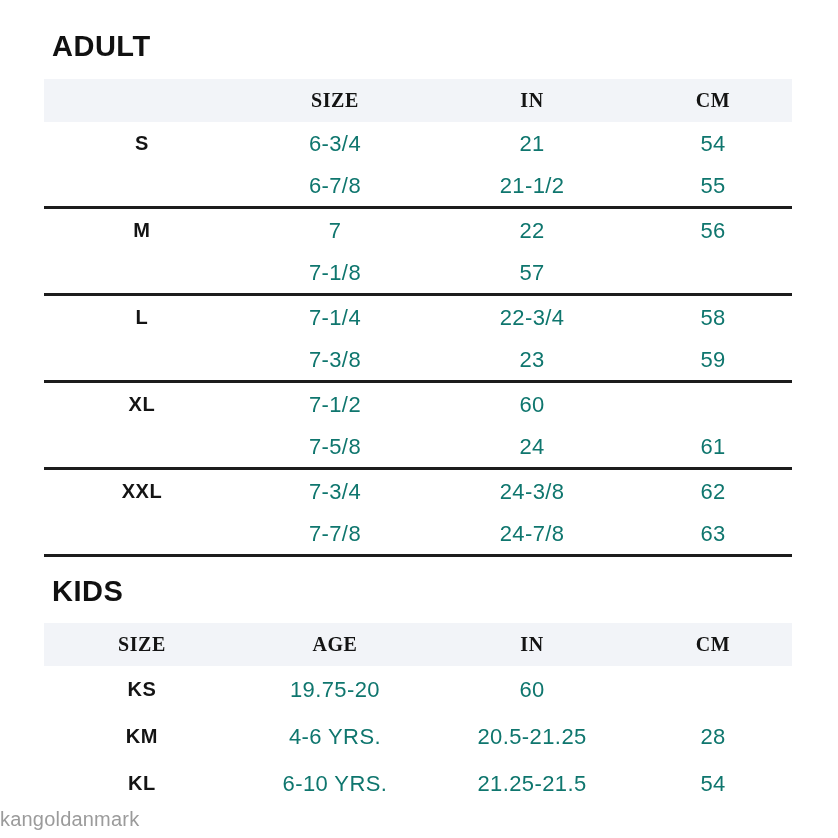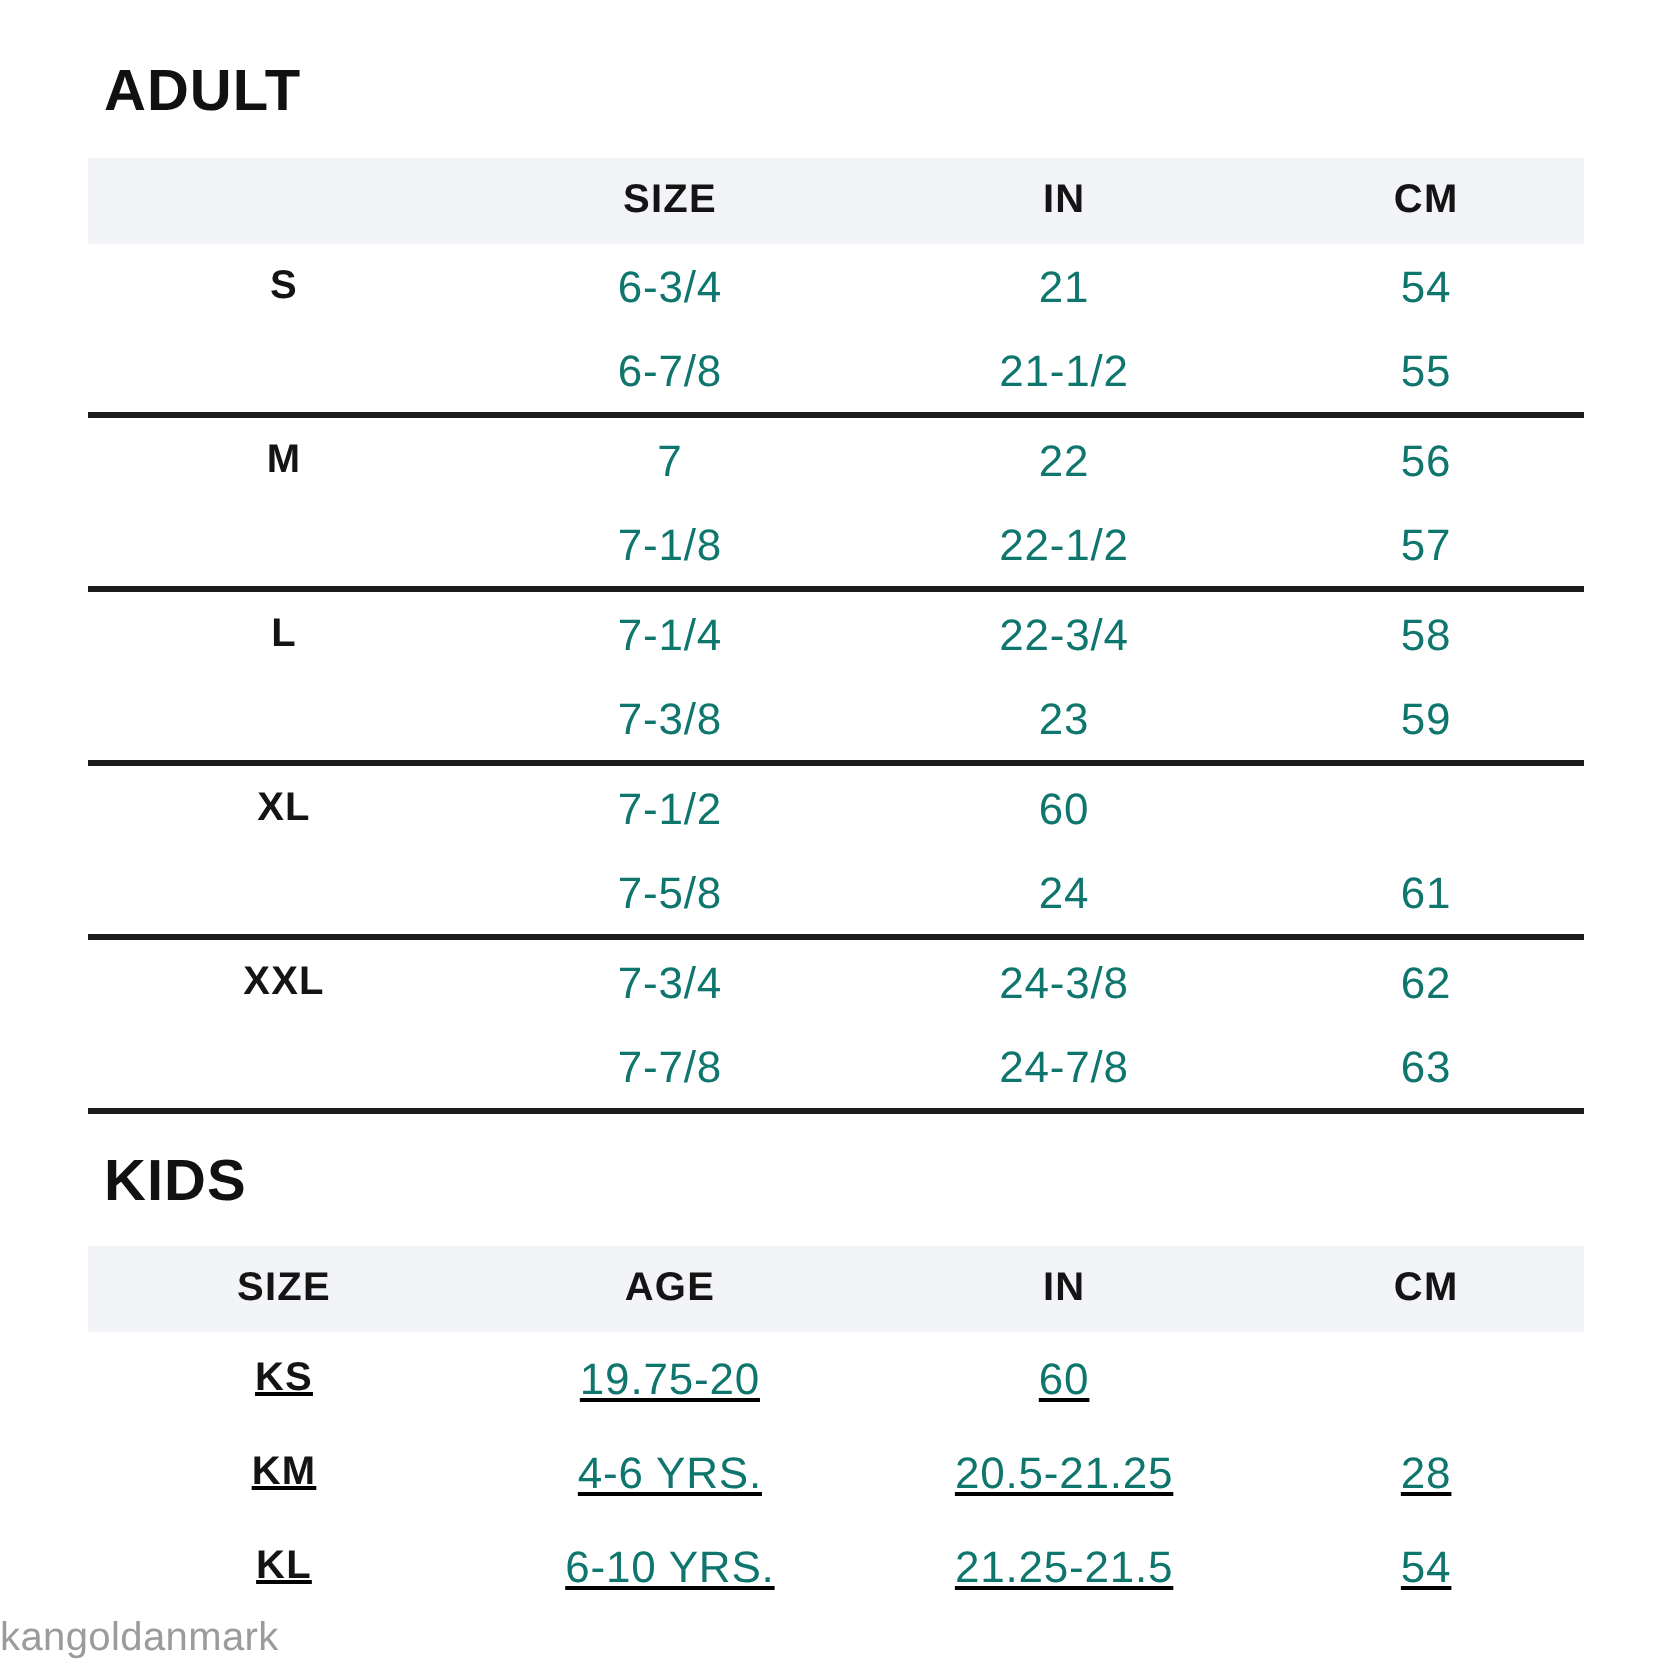--- a/index.html
+++ b/index.html
@@ -38,28 +38,29 @@
     display: grid;
     grid-template-columns: 26.2% 25.4% 27.3% 21.1%;
     align-items: center;
     box-sizing: border-box;
   }
   .thead {
     height: 43px;
     background: #f2f4f8;
   }
   .row { height: 43.5px; }
-  .kids-table .row { height: 47px; text-decoration: underline; }
+  .kids-table .row { height: 47px; }
 
   .cell { text-align: center; }
   .cell.head {
     font-weight: 700;
     font-size: 20px;
     letter-spacing: 0.6px;
     color: #141414;
+    font-family: Liberation Serif, serif;
   }
   .cell.rowlabel {
     font-weight: 700;
     font-size: 20px;
     letter-spacing: 0.6px;
     color: #141414;
   }
   .cell.data {
     font-size: 22px;
     font-weight: 400;
@@ -107,21 +108,20 @@
 
     <div class="row">
       <div class="cell rowlabel">M</div>
       <div class="cell data">7</div>
       <div class="cell data">22</div>
       <div class="cell data">56</div>
     </div>
     <div class="row group-end">
       <div class="cell rowlabel"></div>
       <div class="cell data">7-1/8</div>
-      <div class="cell data">22-1/2</div>
       <div class="cell data">57</div>
     </div>
 
     <div class="row">
       <div class="cell rowlabel">L</div>
       <div class="cell data">7-1/4</div>
       <div class="cell data">22-3/4</div>
       <div class="cell data">58</div>
     </div>
     <div class="row group-end">

